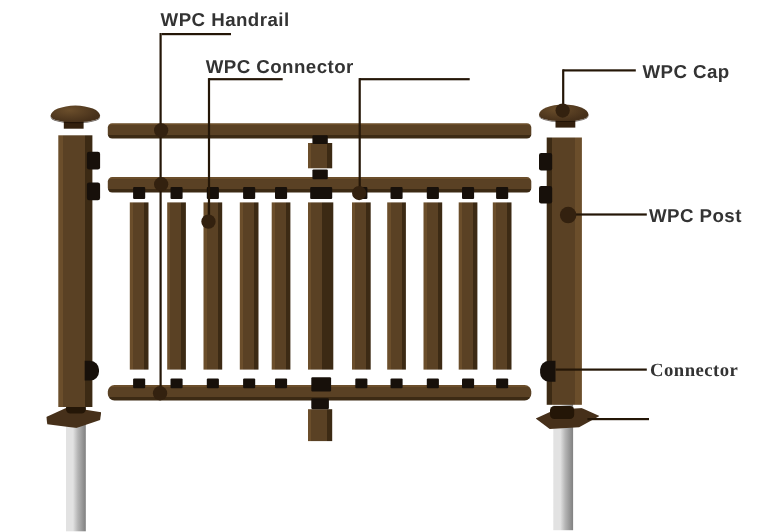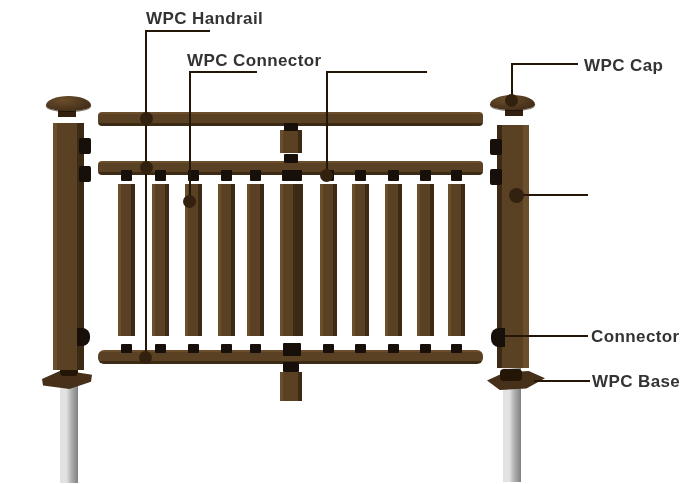--- a/index.html
+++ b/index.html
@@ -151,15 +151,15 @@
 
   <div class="hline" style="left:521px;top:194px;width:67px;"></div>
   <div class="dot" style="left:509px;top:188px;width:15px;height:15px;"></div>
 
   <div class="hline" style="left:505px;top:335px;width:83px;"></div>
   <div class="hline" style="left:534px;top:380px;width:56px;"></div>
 
   <span class="lbl" style="left:146px;top:10px;">WPC Handrail</span>
   <span class="lbl" style="left:187px;top:52px;">WPC Connector</span>
   <span class="lbl" style="left:584px;top:57px;">WPC Cap</span>
-  <span class="lbl" style="left:591px;top:328px;">Connector</span>
-  <span class="lbl" style="left:592px;top:373px;">WPC Base</span>
+  <span class="lbl" style="left:590px;top:188px;">WPC Post</span>
+  <span class="lbl" style="left:591px;top:328px;font-family:Liberation Serif, serif;">Connector</span>
 </div>
 
 </body></html>

